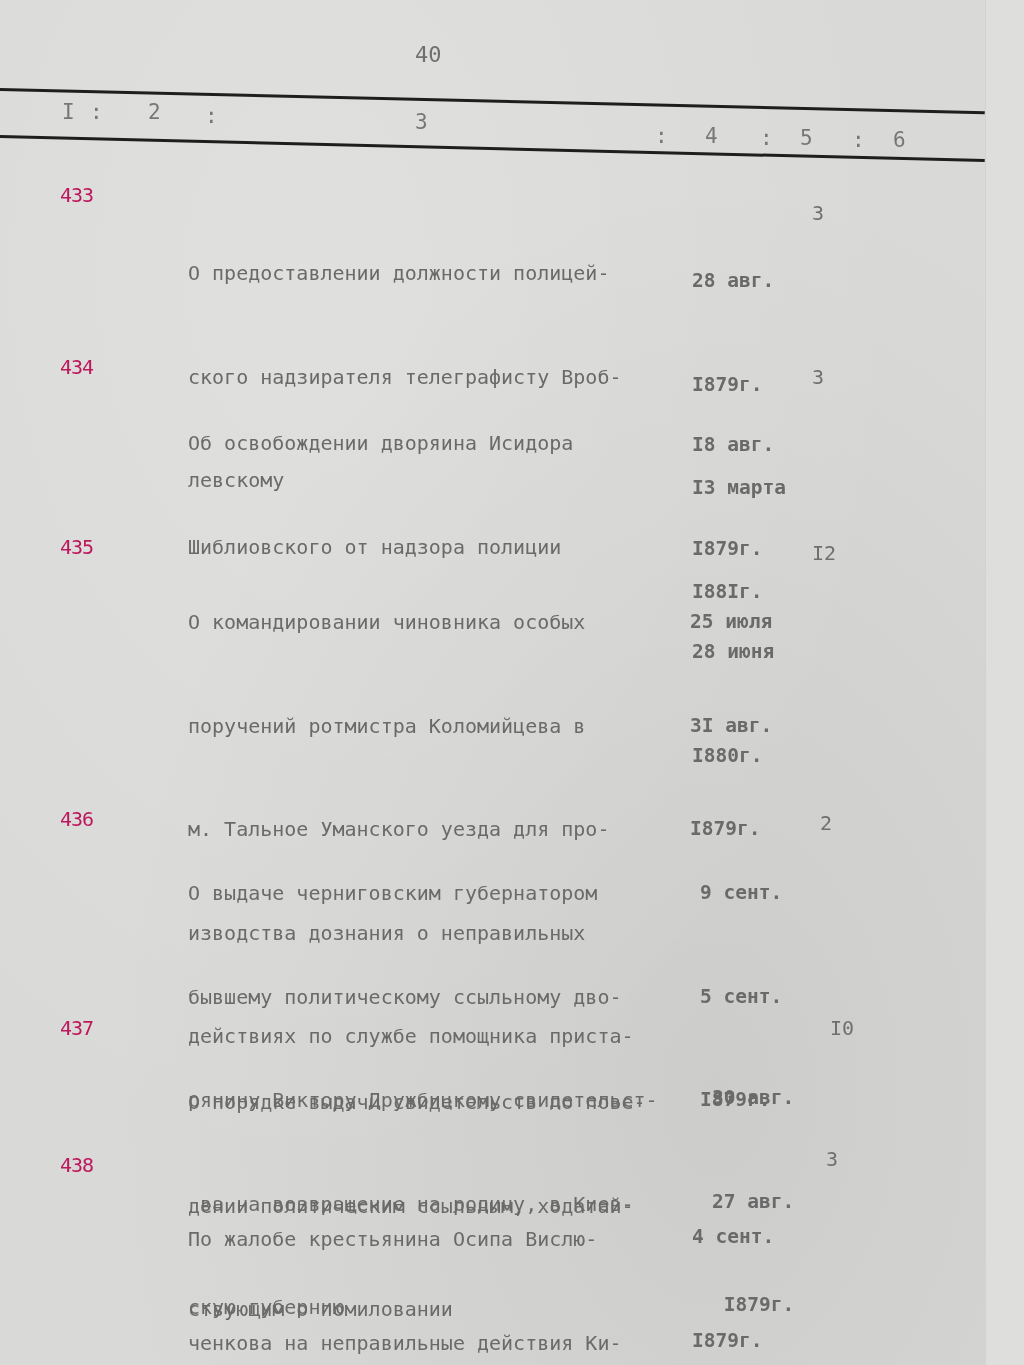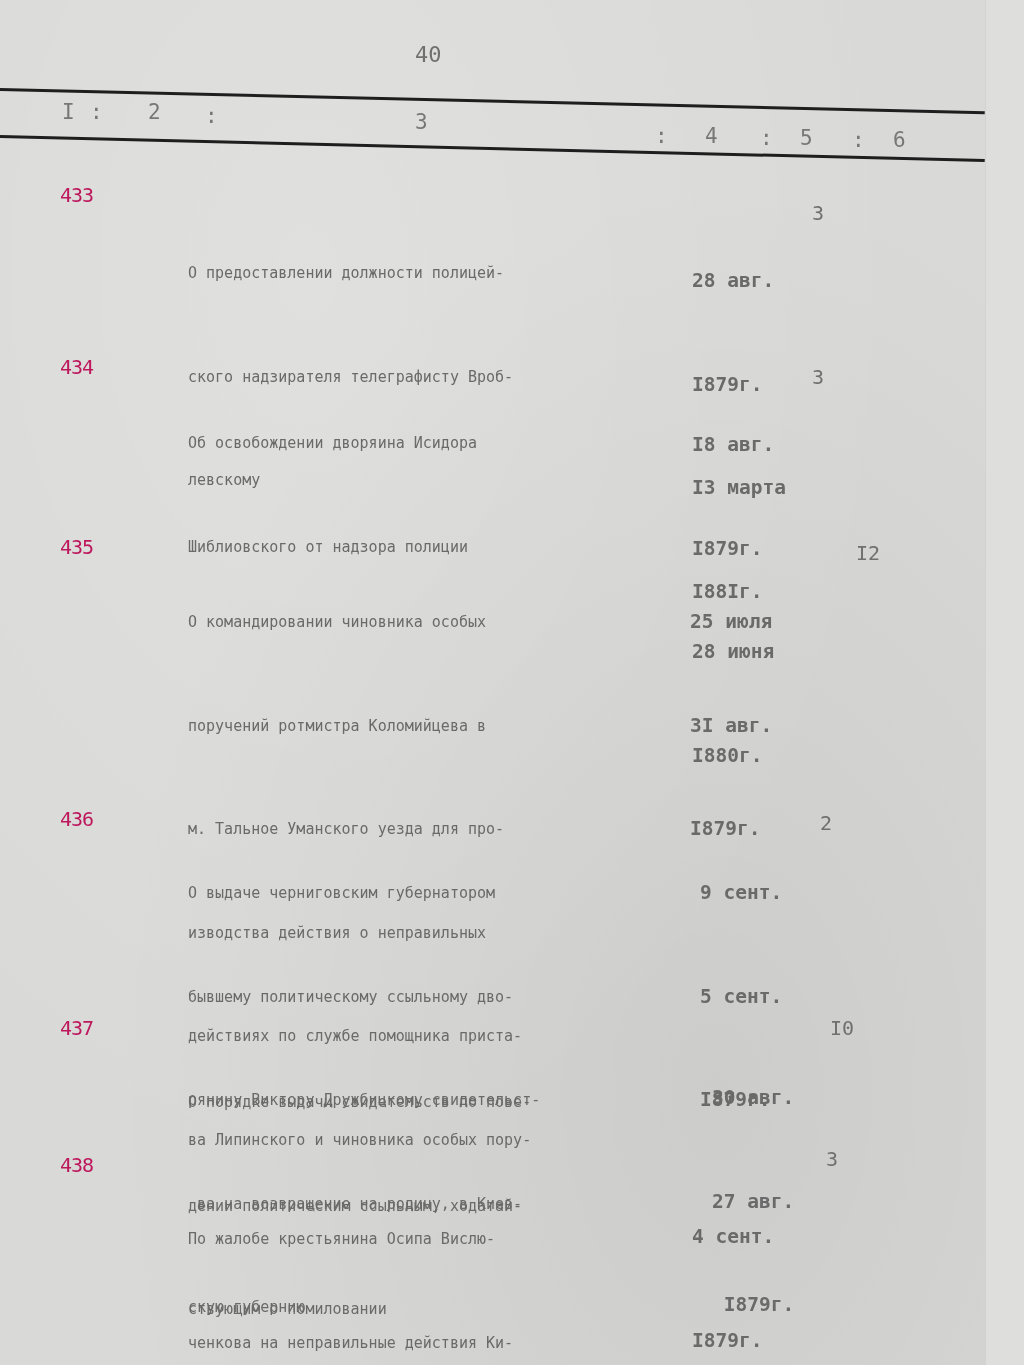--- a/index.html
+++ b/index.html
@@ -55,21 +55,21 @@
       left: 60px;
       top: 0;
       font-size: 20px;
       color: #be185d;
       letter-spacing: -1px;
     }
     .title {
       position: absolute;
       left: 188px;
       top: 0;
-      font-size: 15px;
+      font-size: 20px;
       line-height: 34.5px;
       color: #6a6a6a;
       white-space: pre;
     }
     .title div { white-space: pre; }
     .dates {
       position: absolute;
       top: 0;
       font-size: 19.5px;
       line-height: 34.5px;
@@ -138,30 +138,29 @@
   </div>
   <span class="sheets" style="left:812px;top:10px;">3</span>
 </div>
 
 <div class="entry" style="top:535px;">
   <span class="num">435</span>
   <div class="title" style="top:1px;">
     <div>О командировании чиновника особых</div>
     <div>поручений ротмистра Коломийцева в</div>
     <div>м. Тальное Уманского уезда для про-</div>
-    <div>изводства действия о неправильных</div>
+    <div>изводства дознания о неправильных</div>
     <div>действиях по службе помощника приста-</div>
-    <div>ва Липинского и чиновника особых пору-</div>
   </div>
   <div class="dates" style="left:690px;top:1px;">
     <div>25 июля</div>
     <div>3I авг.</div>
     <div>I879г.</div>
   </div>
-  <span class="sheets" style="left:812px;top:6px;margin-left:44px;">I2</span>
+  <span class="sheets" style="left:812px;top:6px;">I2</span>
 </div>
 
 <div class="entry" style="top:807px;">
   <span class="num">436</span>
   <div class="title" style="top:0px;">
     <div>О выдаче черниговским губернатором</div>
     <div>бывшему политическому ссыльному дво-</div>
     <div>рянину Виктору Дружбицкому свидетельст-</div>
     <div> ва на возвращение на родину, в Киев-</div>
     <div>скую губернию</div>

